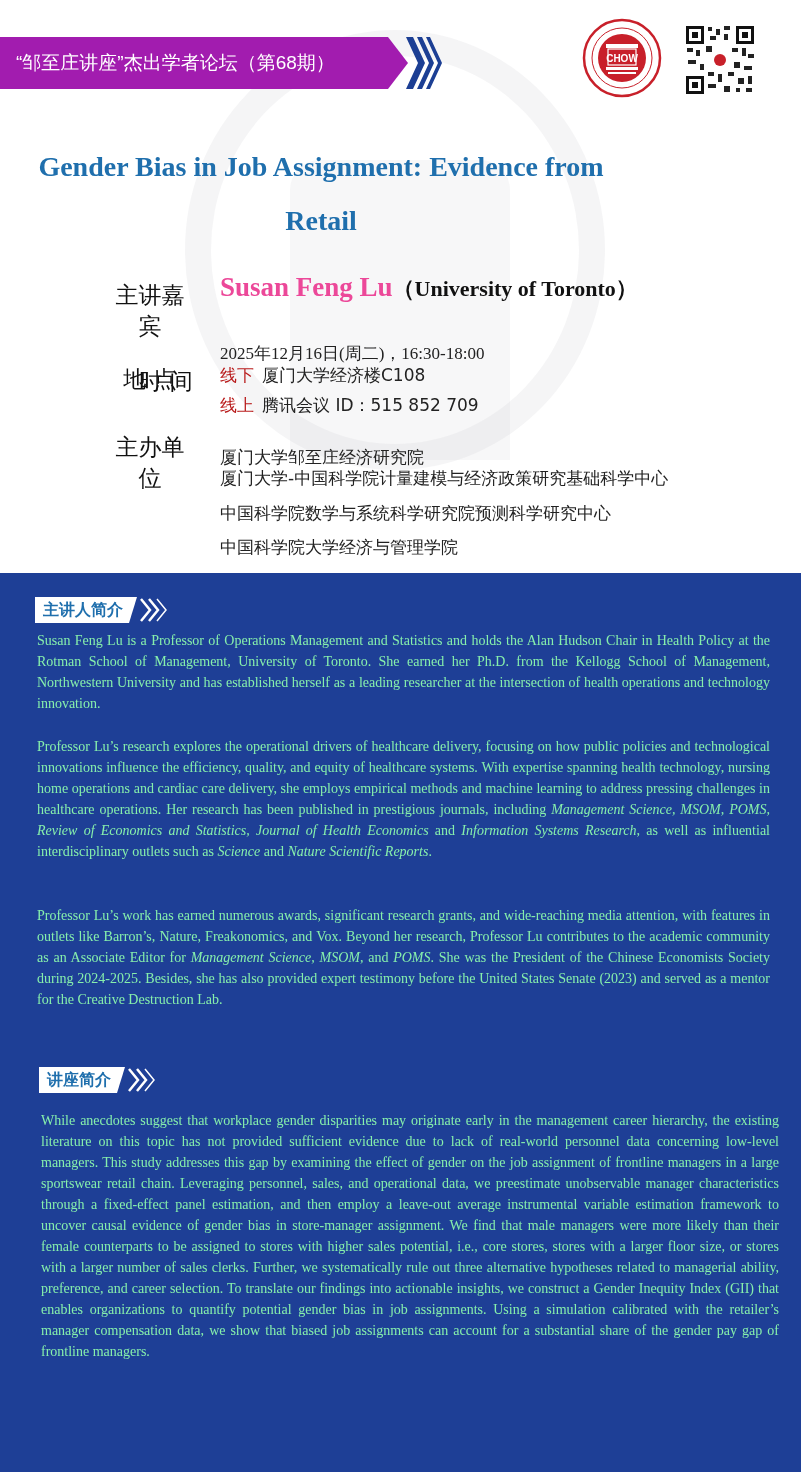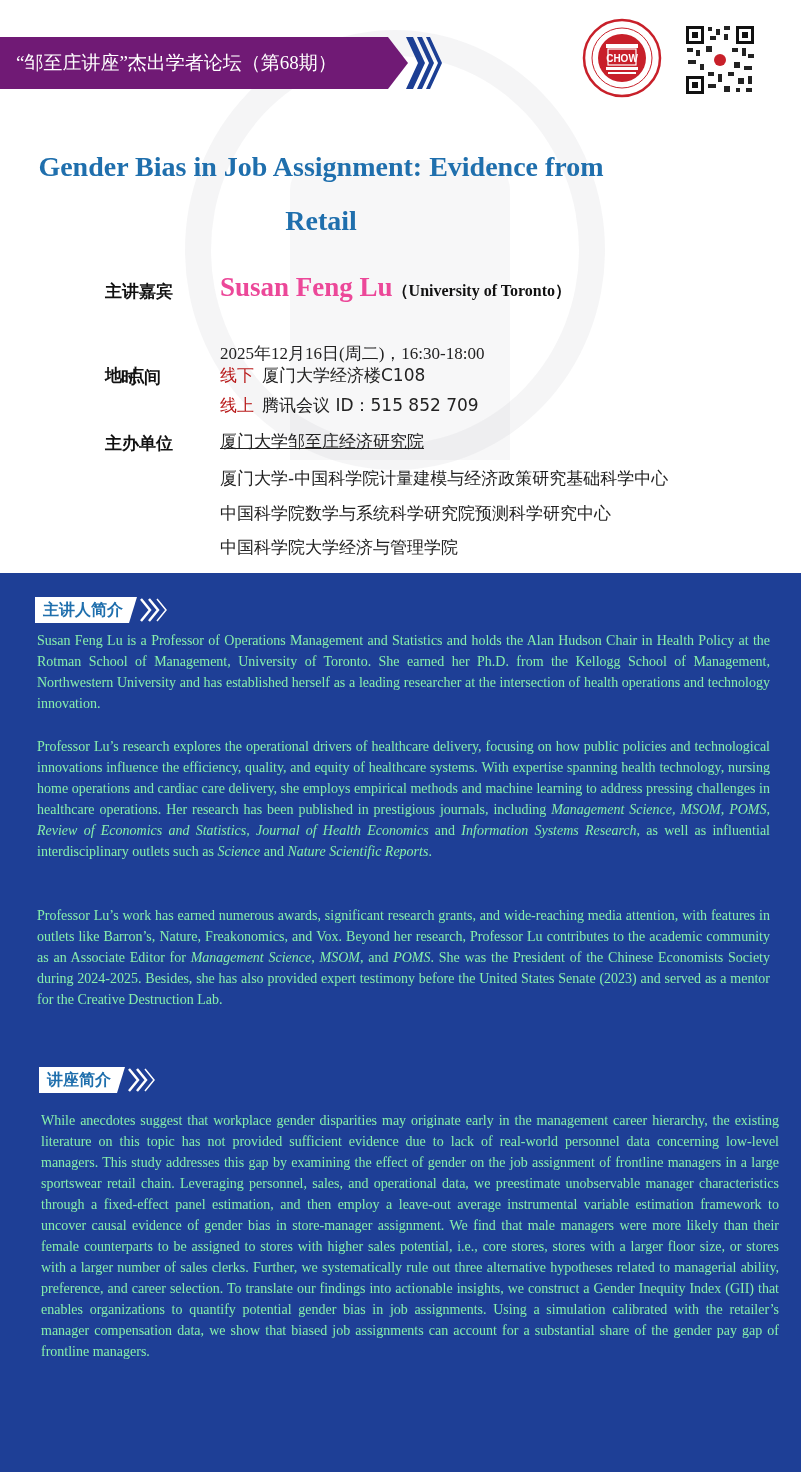--- a/index.html
+++ b/index.html
@@ -6,37 +6,37 @@
   html, body { width: 801px; height: 1472px; overflow: hidden; background: #ffffff; }
   body { position: relative; font-family: "Liberation Serif", serif; }
 
   .top { position: absolute; left: 0; top: 0; width: 801px; height: 573px; background: #ffffff; overflow: hidden; }
   .watermark { position: absolute; left: 185px; top: 30px; width: 420px; height: 440px; border-radius: 50%;
     border: 26px solid rgba(200,200,205,0.18); }
   .watermark-inner { position: absolute; left: 290px; top: 160px; width: 220px; height: 300px;
     background: rgba(200,200,205,0.14); border-radius: 30px 30px 0 0; }
 
   .banner { position: absolute; left: 0; top: 37px; height: 52px; width: 420px; display: flex; align-items: center; }
-  .banner-body { height: 52px; width: 408px; background: #701a75; color: #fff; font-family: Liberation Serif, serif;
+  .banner-body { height: 52px; width: 408px; background: #a21caf; color: #fff; font-family: Liberation Sans, sans-serif;
     font-size: 19px; display: flex; align-items: center; padding-left: 16px;
     clip-path: polygon(0 0, 388px 0, 408px 50%, 388px 100%, 0 100%); }
   .banner-chev { position: absolute; left: 406px; top: 0; width: 40px; height: 52px; }
 
   .logo { position: absolute; left: 582px; top: 18px; width: 80px; height: 80px; }
   .qr { position: absolute; left: 684px; top: 24px; width: 72px; height: 72px; }
 
   .title { position: absolute; left: 0; top: 140px; width: 642px; text-align: center; color: #1f6fad;
     font-family: "Liberation Serif", serif; font-weight: bold; font-size: 28px; line-height: 54px; }
 
   .info { position: absolute; left: 0; top: 270px; width: 801px; }
-  .label { position: absolute; font-family: "DejaVu Sans", sans-serif; font-weight: bold; font-size: 17px; color: #111; text-align: left; width: 90px; }
+  .label { position: absolute; font-family: "DejaVu Sans", sans-serif; font-weight: normal; font-size: 23px; color: #111; text-align: center; width: 90px; }
   .val { position: absolute; left: 220px; font-family: "DejaVu Sans", sans-serif; font-size: 17px; color: #222; white-space: nowrap; }
   .val.serif { font-family: "Liberation Serif", serif; }
   .speaker-name { font-family: "Liberation Serif", serif; font-weight: bold; font-size: 27px; color: #ec4899; }
-  .speaker-aff { font-family: "Liberation Serif", serif; font-weight: bold; font-size: 16px; color: #111; }
+  .speaker-aff { font-family: "Liberation Serif", serif; font-weight: bold; font-size: 22px; color: #111; }
   .tag { color: #b91c1c; margin-right: 8px; }
 
   .blue { position: absolute; left: 0; top: 573px; width: 801px; height: 899px; background: #1e3f96; }
   .sec-head { position: absolute; display: flex; align-items: center; }
   .sec-tab { background: #ffffff; color: #1f6fad; font-family: "DejaVu Sans", sans-serif; font-weight: bold; font-size: 16px;
     height: 26px; line-height: 26px; padding: 0 14px 4px 8px; clip-path: polygon(0 0, 100% 0, calc(100% - 8px) 100%, 0 100%); }
   .sec-chev { width: 34px; height: 26px; margin-left: 2px; }
 
   .para { position: absolute; color: #86efac; font-family: "Liberation Serif", serif; font-size: 14px; line-height: 21px;
     text-align: justify; }
@@ -125,21 +125,21 @@
 
     <div class="label" style="left:105px; top:94px;">地 点</div>
     <div class="val" style="top:94px;">
       <span class="tag">线下</span><span>厦门大学经济楼C108</span>
     </div>
     <div class="val" style="top:124px;text-align:center;">
       <span class="tag">线上</span><span>腾讯会议 ID：515 852 709</span>
     </div>
 
     <div class="label" style="left:105px; top:162px;">主办单位</div>
-    <div class="val" style="top:160px;text-decoration:underline;">厦门大学邹至庄经济研究院</div>
+    <div class="val" style="top:176px;">厦门大学邹至庄经济研究院</div>
     <div class="val" style="top:197px;">厦门大学-中国科学院计量建模与经济政策研究基础科学中心</div>
     <div class="val" style="top:232px;">中国科学院数学与系统科学研究院预测科学研究中心</div>
     <div class="val" style="top:266px;">中国科学院大学经济与管理学院</div>
   </div>
 </div>
 
 <div class="blue">
   <div class="sec-head" style="left:35px; top:24px;">
     <div class="sec-tab">主讲人简介</div>
     <svg class="sec-chev" viewBox="0 0 34 26">

